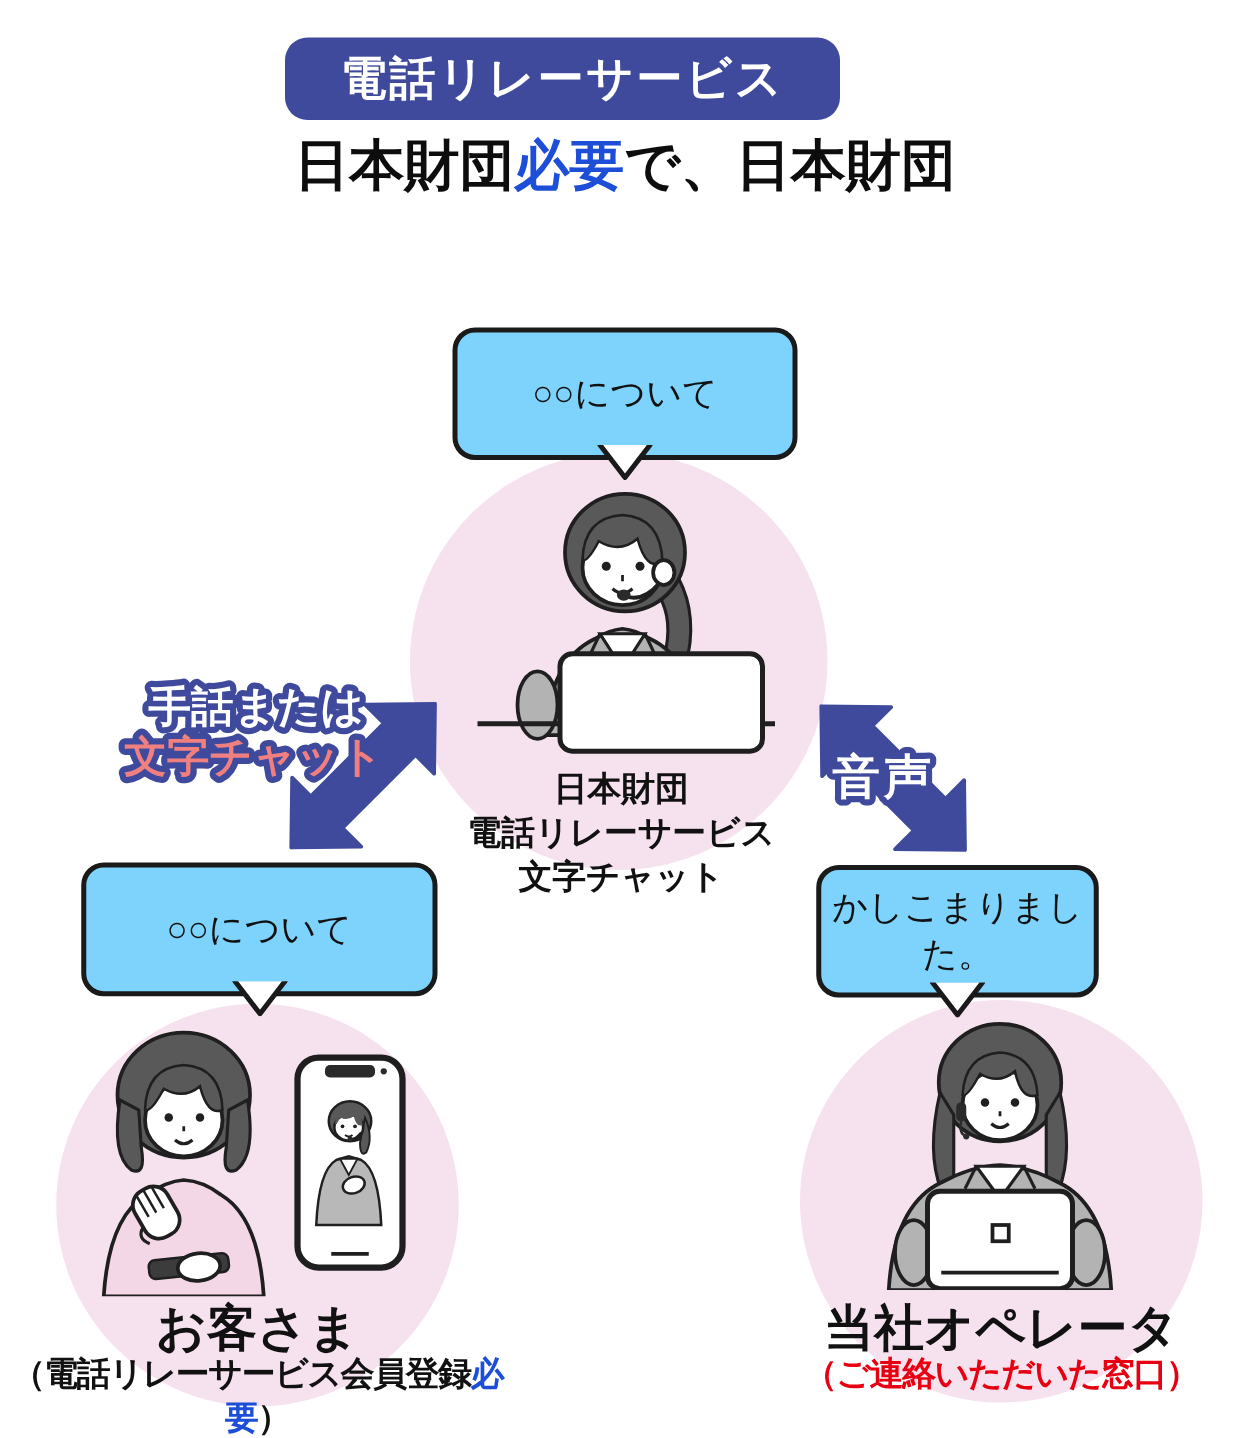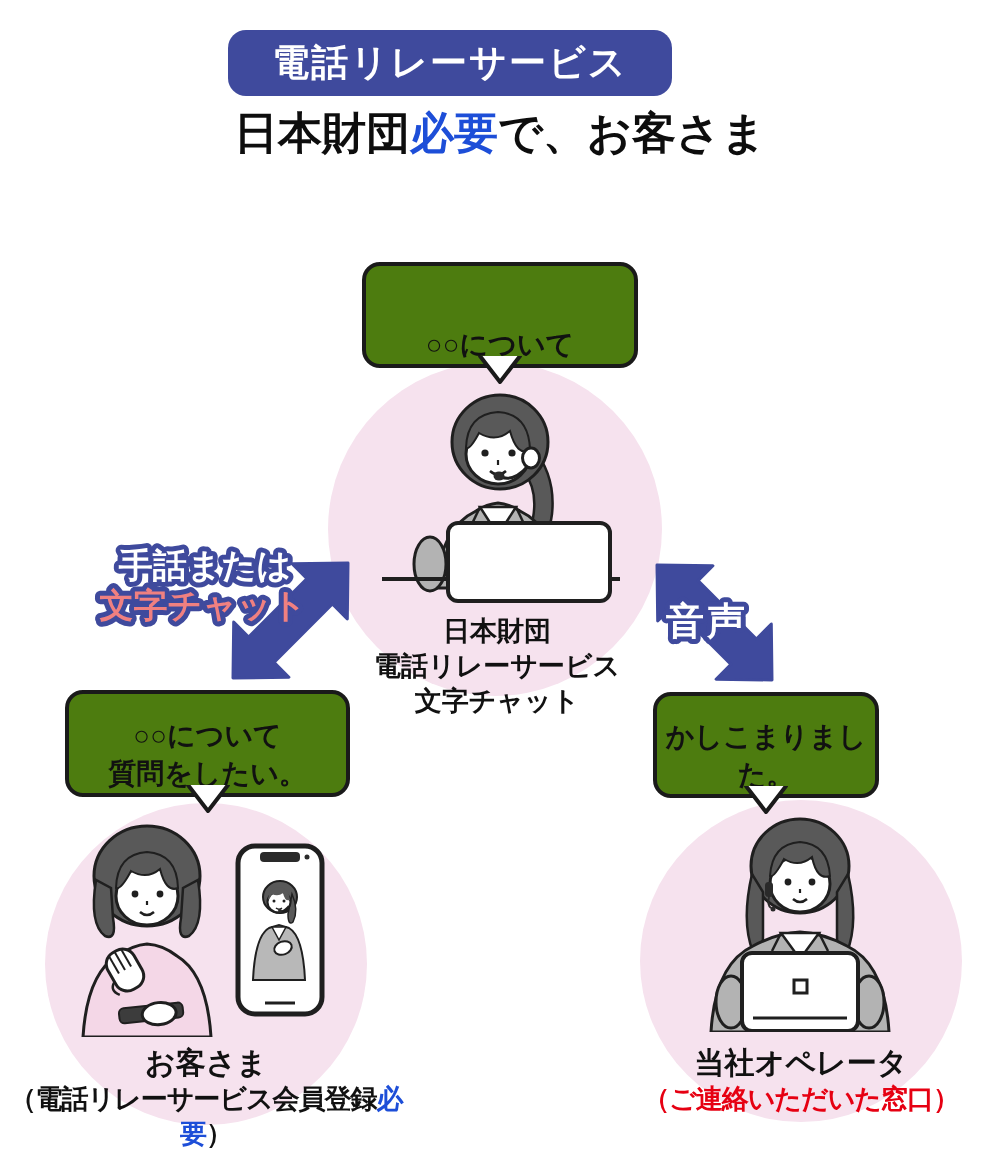--- a/index.html
+++ b/index.html
@@ -13,23 +13,23 @@
 
   .heading{position:absolute;left:0;top:104px;width:1000px;text-align:center;
            font-size:44px;font-weight:900;line-height:58px;color:#0d0d0d;z-index:3;}
   .red{color:#1d4ed8;}
 
   .circle{position:absolute;background:#f6e2ee;border-radius:50%;z-index:1;}
   .circle-top{left:328px;top:362px;width:334px;height:334px;}
   .circle-left{left:45px;top:803px;width:322px;height:322px;}
   .circle-right{left:640px;top:800px;width:322px;height:322px;}
 
-  .bubble{position:absolute;background:#4d7c0f;border:4px solid #1a1a1a;border-radius:18px;
-          display:flex;flex-direction:column;align-items:center;justify-content:flex-end;
-          text-align:center;font-weight:700;font-size:28px;line-height:38px;color:#111;z-index:6;}
+  .bubble{position:absolute;background:#7dd3fc;border:4px solid #1a1a1a;border-radius:18px;
+          display:flex;flex-direction:column;align-items:center;justify-content:center;
+          text-align:center;font-weight:400;font-size:28px;line-height:38px;color:#111;z-index:6;}
   .bubble-top{left:362px;top:262px;width:276px;height:106px;}
   .bubble-left{left:65px;top:690px;width:285px;height:107px;}
   .bubble-right{left:653px;top:692px;width:226px;height:106px;}
   .tail{position:absolute;left:50%;bottom:-20px;transform:translateX(-50%);}
 
   .illus{position:absolute;z-index:5;}
   .illus-interpreter{left:368px;top:386px;width:260px;height:225px;}
   .illus-customer{left:55px;top:822px;width:300px;height:215px;}
   .illus-operator{left:695px;top:812px;width:210px;height:220px;}
 
@@ -39,35 +39,35 @@
 
   .arrow-label{position:absolute;z-index:8;}
   .arrow-label text{font-weight:900;font-family:"Liberation Sans","DejaVu Sans",sans-serif;}
   .label-left{left:90px;top:536px;width:230px;height:105px;}
   .label-right{left:645px;top:588px;width:130px;height:62px;}
 
   .caption{position:absolute;text-align:center;font-weight:900;color:#111;z-index:7;}
   .caption-top{left:347px;top:614px;width:300px;font-size:27px;line-height:35px;}
   .caption-left{left:0;top:1044px;width:412px;}
   .caption-right{left:596px;top:1044px;width:410px;}
-  .caption .name{font-size:30px;line-height:38px;}
+  .caption .name{font-size:40px;line-height:38px;}
   .caption .note{font-size:27px;line-height:35px;letter-spacing:-1px;}
   .note-red{color:#e60012;}
 </style>
 </head>
 <body>
 
 <div class="stage">
 
   <div class="badge">
     <span>電話リレーサービス</span>
   </div>
 
   <div class="heading">
-    <div><span>日本財団</span><span class="red">必要</span><span>で、お客さま</span></div>
+    <div><span>日本財団</span><span class="red">必要</span><span>で、日本財団</span></div>
   </div>
 
   <div class="circle circle-top"></div>
   <div class="circle circle-left"></div>
   <div class="circle circle-right"></div>
 
   <svg class="illus illus-interpreter" viewBox="0 0 260 225">
     <path d="M165,62 Q188,90 184,128 Q181,152 169,157 Q160,152 165,132 Q170,104 156,86 Z" fill="#595959" stroke="#1f1f1f" stroke-width="2.5"></path>
     <ellipse cx="132" cy="56" rx="48" ry="47" fill="#595959" stroke="#1f1f1f" stroke-width="3"></ellipse>
     <path d="M68,202 Q72,142 108,125 Q119,118 130,117 Q141,118 152,125 Q188,142 192,202 Z" fill="#b3b3b3" stroke="#1f1f1f" stroke-width="3"></path>
@@ -178,21 +178,20 @@
 
   <div class="bubble bubble-top">
     <span>○○について</span>
     <svg class="tail" width="48" height="28">
       <path d="M4,0 L24,26 L44,0" fill="#fff" stroke="#1a1a1a" stroke-width="4" stroke-linecap="round" stroke-linejoin="round"></path>
     </svg>
   </div>
 
   <div class="bubble bubble-left">
     <span>○○について</span>
-    <span>質問をしたい。</span>
     <svg class="tail" width="48" height="28">
       <path d="M4,0 L24,26 L44,0" fill="#fff" stroke="#1a1a1a" stroke-width="4" stroke-linecap="round" stroke-linejoin="round"></path>
     </svg>
   </div>
 
   <div class="bubble bubble-right">
     <span>かしこまりました。</span>
     <svg class="tail" width="48" height="28">
       <path d="M4,0 L24,26 L44,0" fill="#fff" stroke="#1a1a1a" stroke-width="4" stroke-linecap="round" stroke-linejoin="round"></path>
     </svg>

